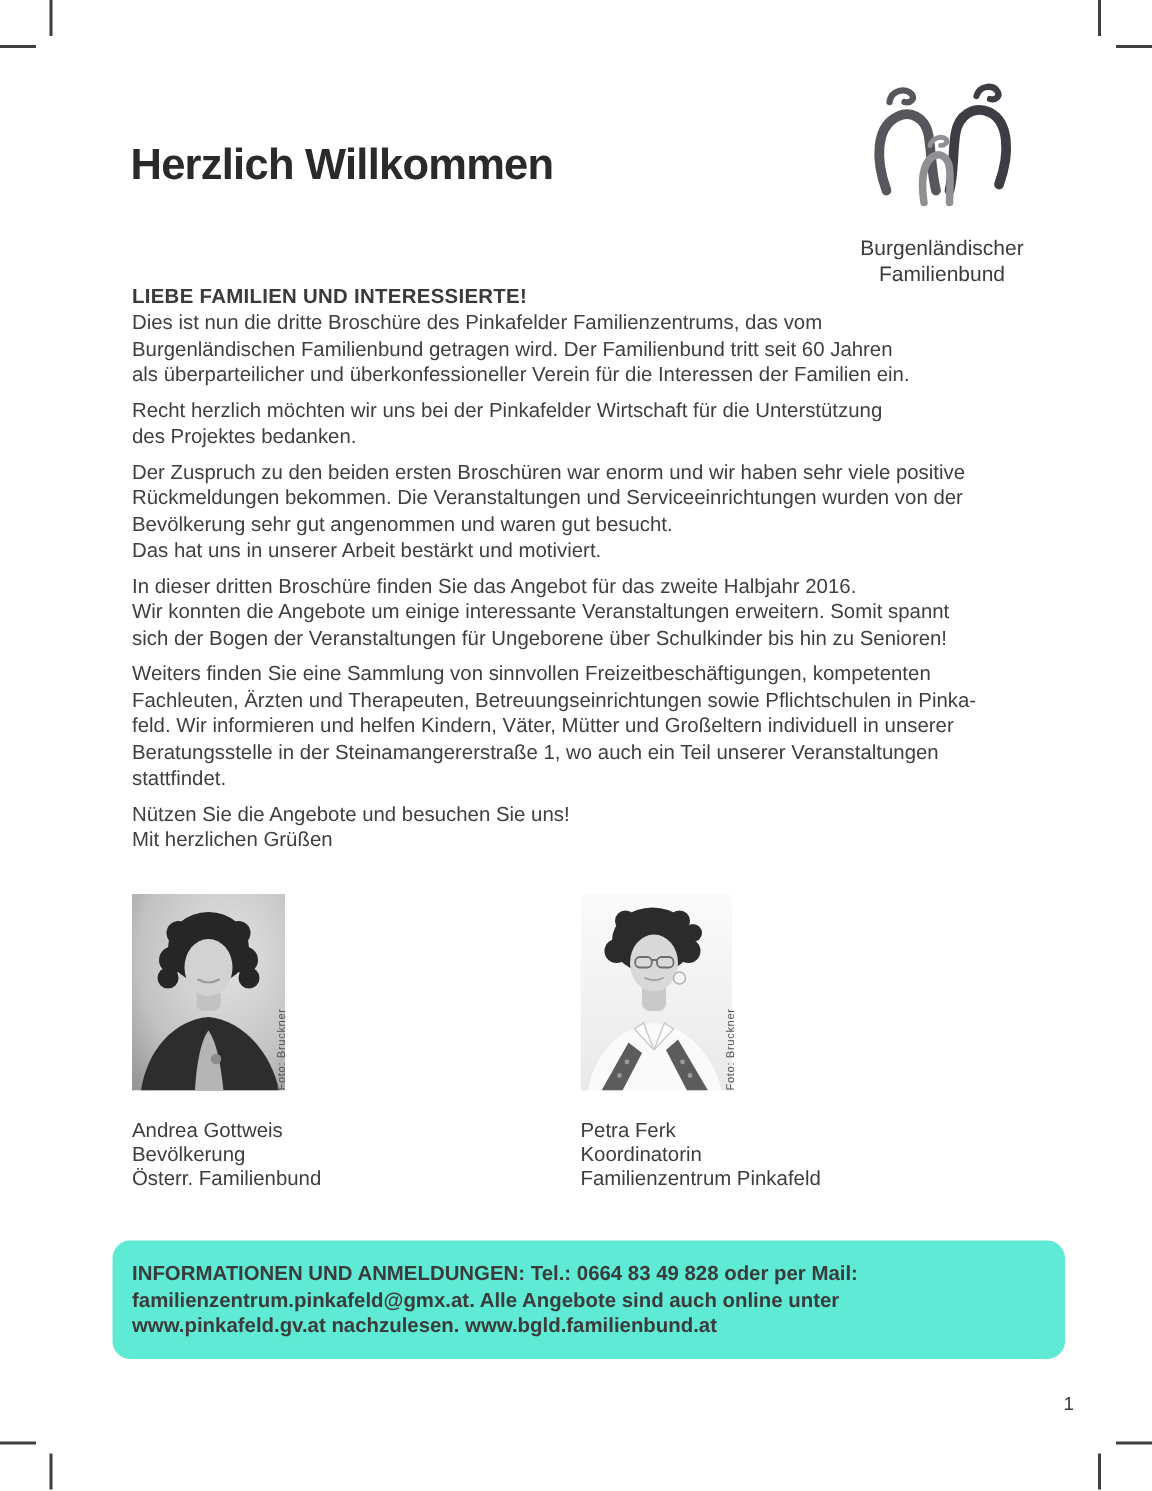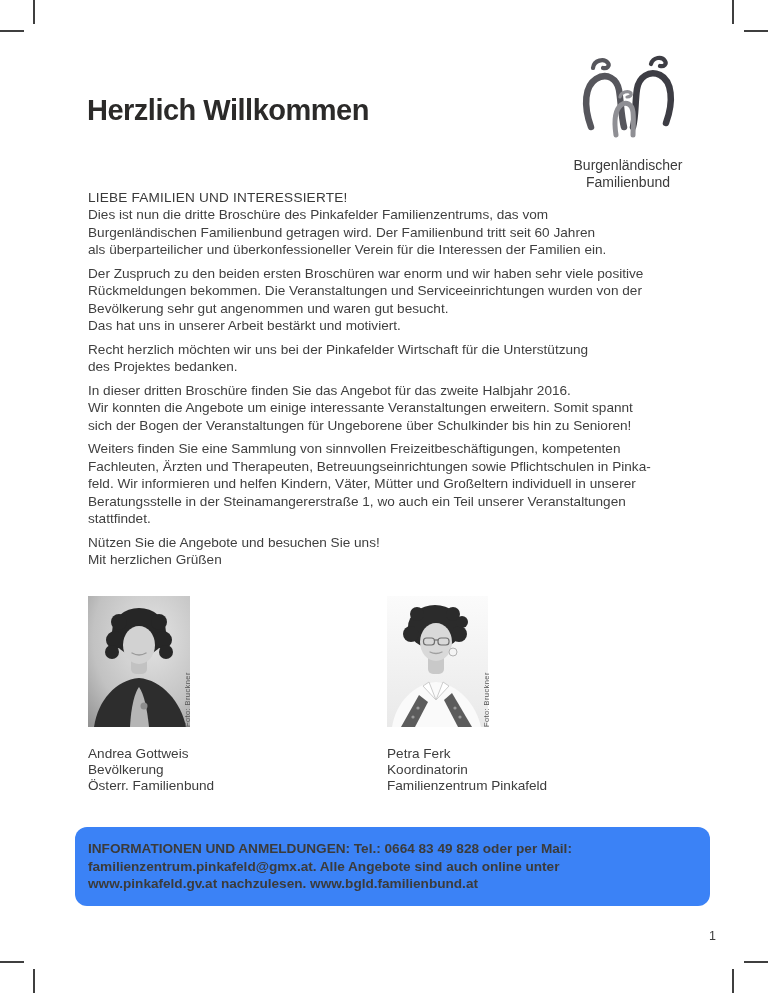--- a/index.html
+++ b/index.html
@@ -26,21 +26,21 @@
     display: flex; flex-direction: column; align-items: center;
   }
   .logo-block svg { display: block; }
   .logo-text {
     margin-top: 14px; text-align: center;
     font-size: 14px; line-height: 17px; color: #3b3b3b;
   }
 
   .intro-heading {
     position: absolute; left: 88px; top: 190px;
-    font-size: 13.6px; font-weight: 400; letter-spacing: 0.2px; color: #3a3a3a;
+    font-size: 13.6px; font-weight: 700; letter-spacing: 0.2px; color: #3a3a3a;
   }
 
   .body-copy {
     position: absolute; left: 88px; top: 206px; width: 648px;
     font-size: 13.6px; line-height: 17.5px; color: #3f3f3f;
   }
   .body-copy p { white-space: pre-line; margin-bottom: 6px; }
 
   .figure {
     position: absolute; top: 596px; width: 260px; height: 210px;
@@ -52,21 +52,21 @@
     transform: rotate(-90deg); transform-origin: left bottom;
     letter-spacing: 0.4px;
   }
   .caption {
     position: absolute; left: 0; top: 150px;
     font-size: 13.6px; line-height: 15.8px; color: #3d3d3d;
   }
 
   .info-box {
     position: absolute; left: 75px; top: 827px; width: 635px; height: 79px;
-    background: #3b82f6; border-radius: 12px;
+    background: #5eead4; border-radius: 12px;
     padding: 13px 20px 0 13px;
   }
   .info-box .info-text {
     font-size: 13.6px; font-weight: 700; line-height: 17.5px;
     color: #3b3b3b; white-space: pre-line;
   }
 
   .page-number {
     position: absolute; left: 709px; top: 929px;
     font-size: 12.5px; color: #3b3b3b;
@@ -108,26 +108,26 @@
     <div>Familienbund</div>
   </div>
 </div>
 
 <div class="intro-heading">LIEBE FAMILIEN UND INTERESSIERTE!</div>
 
 <div class="body-copy">
   <p>Dies ist nun die dritte Broschüre des Pinkafelder Familienzentrums, das vom
 Burgenländischen Familienbund getragen wird.  Der Familienbund tritt seit 60 Jahren
 als überparteilicher und überkonfessioneller Verein  für die Interessen der Familien ein.</p>
+  <p>Recht herzlich möchten wir uns bei der Pinkafelder Wirtschaft für die Unterstützung
+des Projektes bedanken.</p>
   <p>Der Zuspruch zu den beiden ersten Broschüren war enorm und  wir haben sehr viele positive
 Rückmeldungen bekommen. Die Veranstaltungen und Serviceeinrichtungen wurden von der
 Bevölkerung sehr gut angenommen und waren gut besucht.
 Das hat uns in unserer Arbeit bestärkt und motiviert.</p>
-  <p>Recht herzlich möchten wir uns bei der Pinkafelder Wirtschaft für die Unterstützung
-des Projektes bedanken.</p>
   <p>In dieser dritten Broschüre finden Sie das Angebot für  das zweite Halbjahr 2016.
 Wir konnten die Angebote um einige interessante Veranstaltungen erweitern. Somit spannt
 sich der Bogen der  Veranstaltungen für Ungeborene über Schulkinder bis hin zu Senioren!</p>
   <p>Weiters finden Sie eine Sammlung von sinnvollen Freizeitbeschäftigungen, kompetenten
 Fachleuten, Ärzten und Therapeuten, Betreuungseinrichtungen sowie Pflichtschulen in Pinka-
 feld. Wir informieren und helfen Kindern, Väter, Mütter und Großeltern individuell in unserer
 Beratungsstelle in der Steinamangererstraße 1, wo auch ein Teil unserer Veranstaltungen
 stattfindet.</p>
   <p>Nützen Sie die Angebote und besuchen Sie uns!
 Mit herzlichen Grüßen</p>

